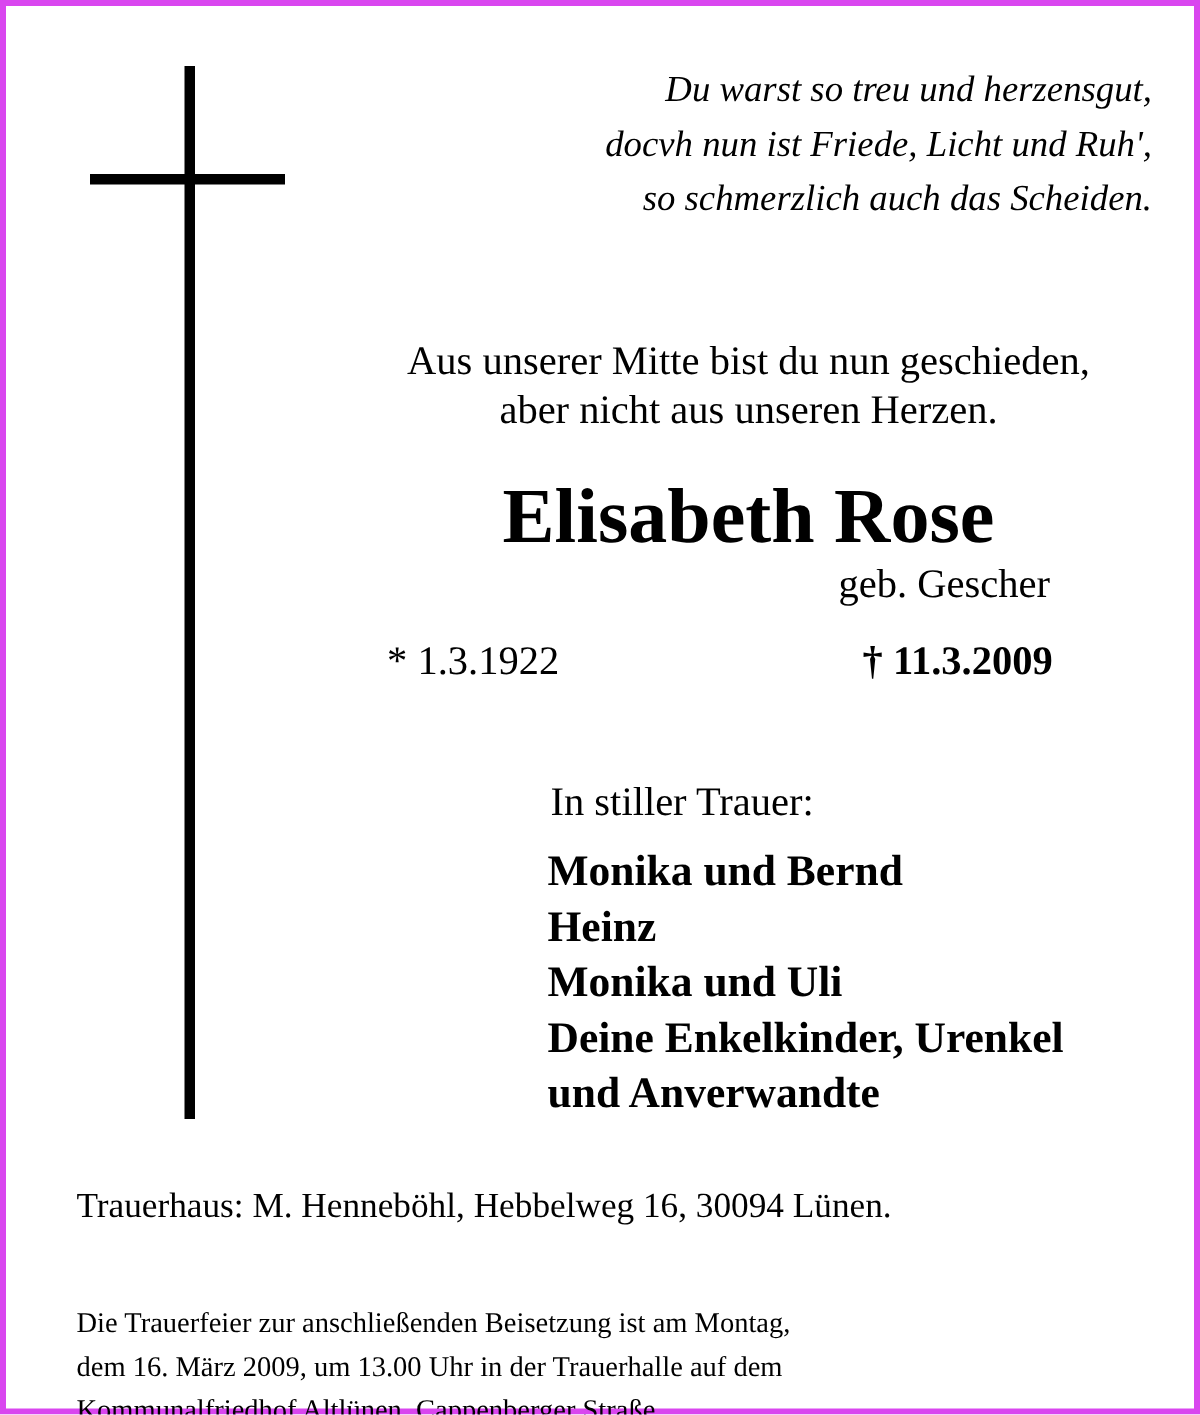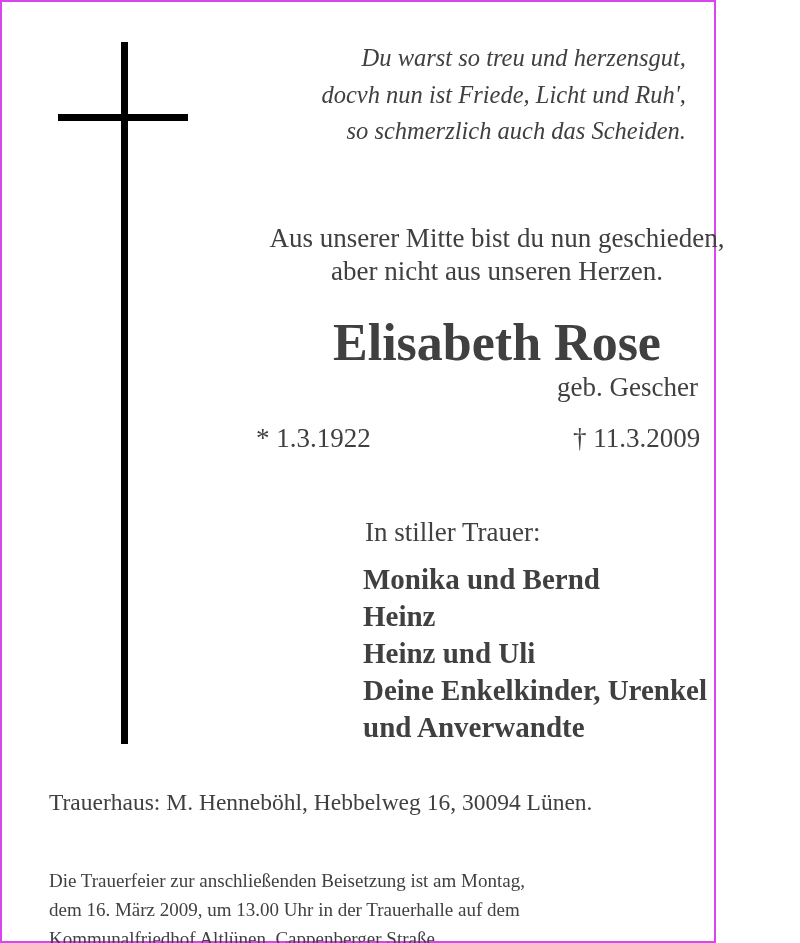--- a/index.html
+++ b/index.html
@@ -1,23 +1,23 @@
 <!DOCTYPE html>
 <html><head>
   <meta charset="utf-8">
   <style>
     html, body { margin: 0; padding: 0; background: #ffffff; }
     body { width: 800px; height: 943px; position: relative; overflow: hidden; }
     .frame {
       position: absolute; left: 0; top: 0;
-      width: 716px; height: 943px;
+      width: 800px; height: 943px;
       box-sizing: border-box;
-      border: 2px solid #d946ef;
+      border: 4px solid #d946ef;
       background: #ffffff;
-      color: #404040;
+      color: #000000;
       font-family: "Liberation Serif", "DejaVu Serif", serif;
     }
     .cross-v {
       position: absolute; left: 119px; top: 40px;
       width: 7px; height: 702px; background: #000;
     }
     .cross-h {
       position: absolute; left: 56px; top: 112px;
       width: 130px; height: 7px; background: #000;
     }
@@ -40,21 +40,21 @@
     .maiden {
       position: absolute; left: 555px; top: 368px;
       font-size: 27px; line-height: 34px; white-space: nowrap;
     }
     .birth {
       position: absolute; left: 254px; top: 418px;
       font-size: 27px; line-height: 36px; white-space: nowrap;
     }
     .death {
       position: absolute; left: 571px; top: 418px;
-      font-size: 27px; line-height: 36px; white-space: nowrap;
+      font-size: 27px; line-height: 36px; white-space: nowrap; font-weight: bold;
     }
     .mourning-label {
       position: absolute; left: 363px; top: 512px;
       font-size: 27px; line-height: 36px; white-space: nowrap;
     }
     .mourners {
       position: absolute; left: 361px; top: 559px;
       font-weight: bold; font-size: 29px; line-height: 37px;
     }
     .mourners div { white-space: nowrap; }
@@ -91,21 +91,21 @@
   <div class="maiden">geb. Gescher</div>
 
   <div class="birth">* 1.3.1922</div>
   <div class="death">† 11.3.2009</div>
 
   <div class="mourning-label">In stiller Trauer:</div>
 
   <div class="mourners">
     <div>Monika und Bernd</div>
     <div>Heinz</div>
-    <div>Heinz und Uli</div>
+    <div>Monika und Uli</div>
     <div>Deine Enkelkinder, Urenkel</div>
     <div>und Anverwandte</div>
   </div>
 
   <div class="house">Trauerhaus: M. Henneböhl, Hebbelweg 16, 30094 Lünen.</div>
 
   <div class="ceremony">
     <div>Die Trauerfeier zur anschließenden Beisetzung ist am Montag,</div>
     <div>dem 16. März 2009, um 13.00 Uhr in der Trauerhalle auf dem</div>
     <div>Kommunalfriedhof Altlünen, Cappenberger Straße.</div>

